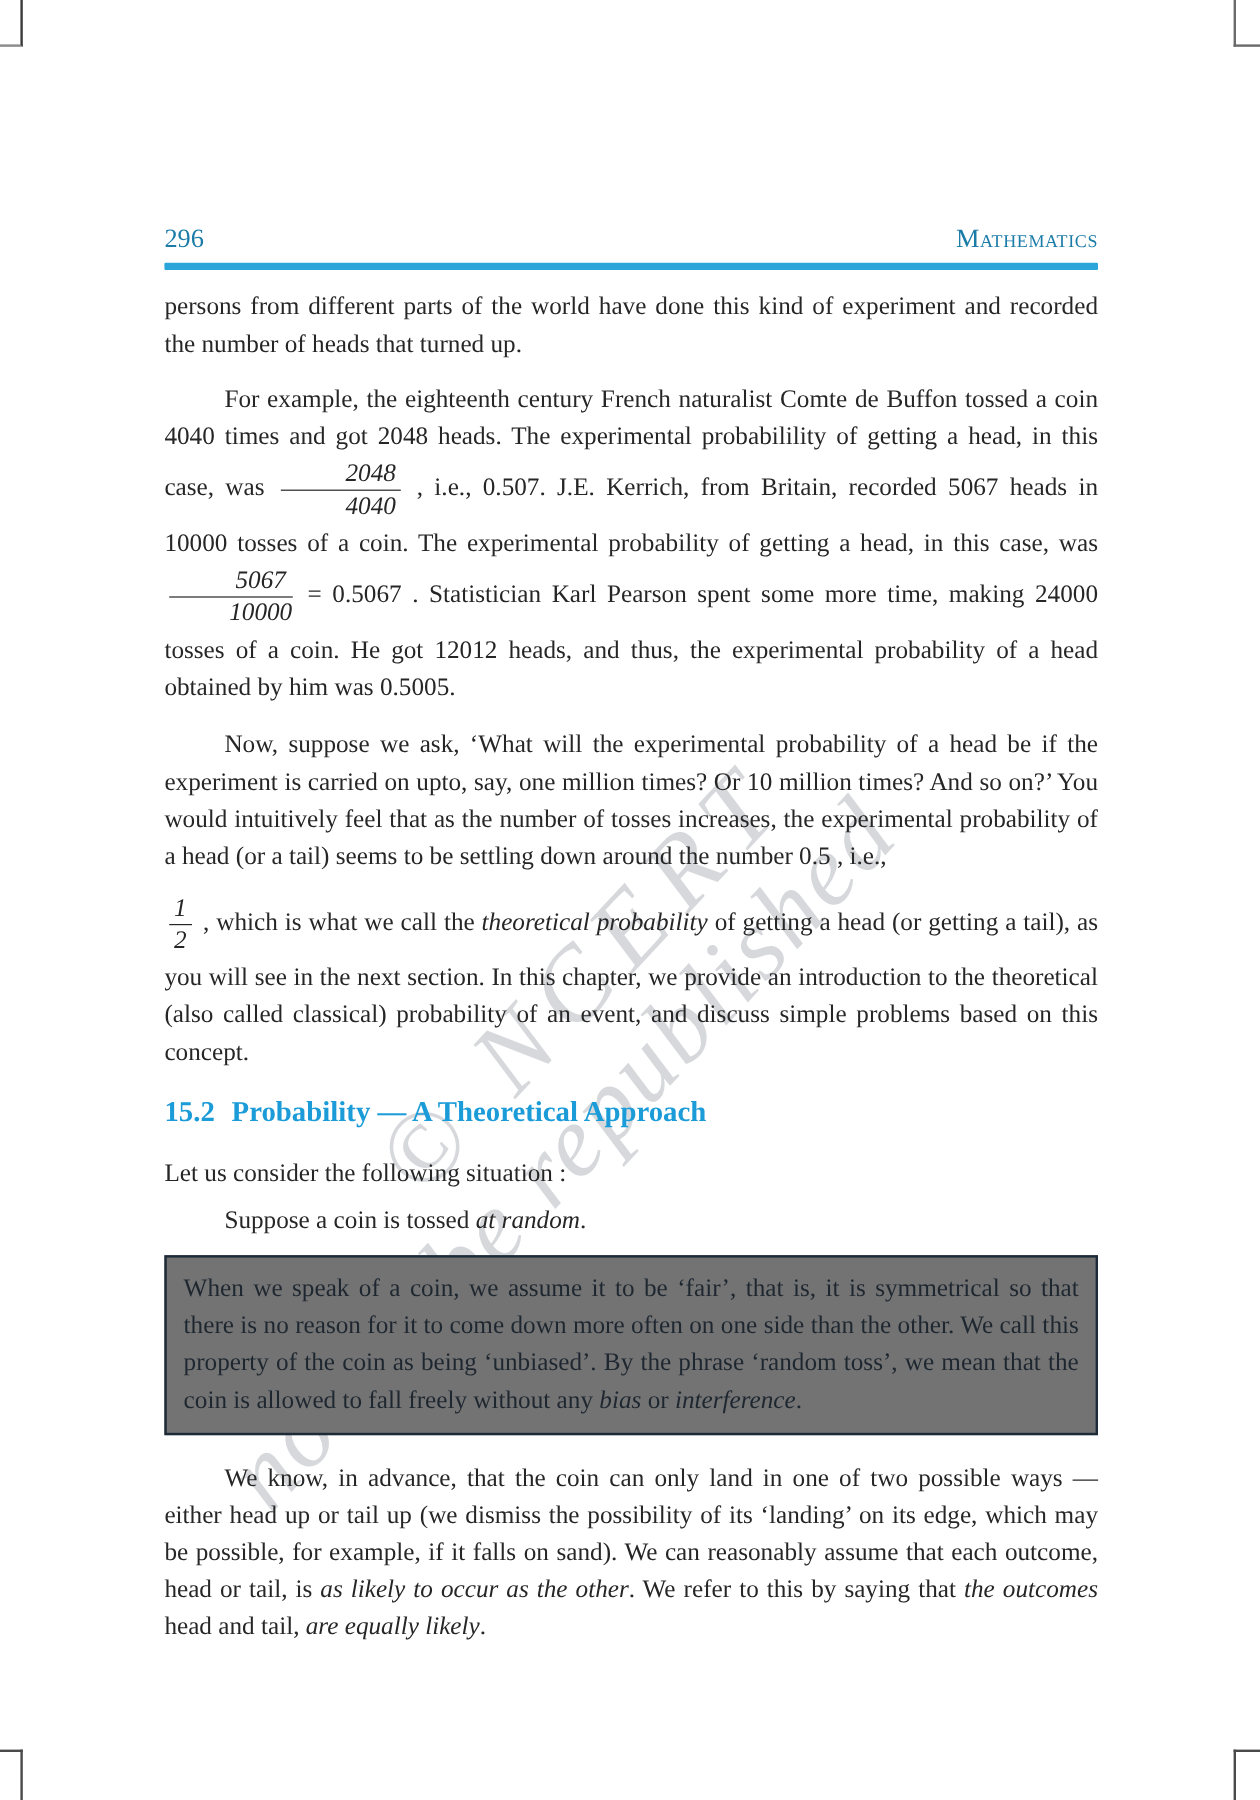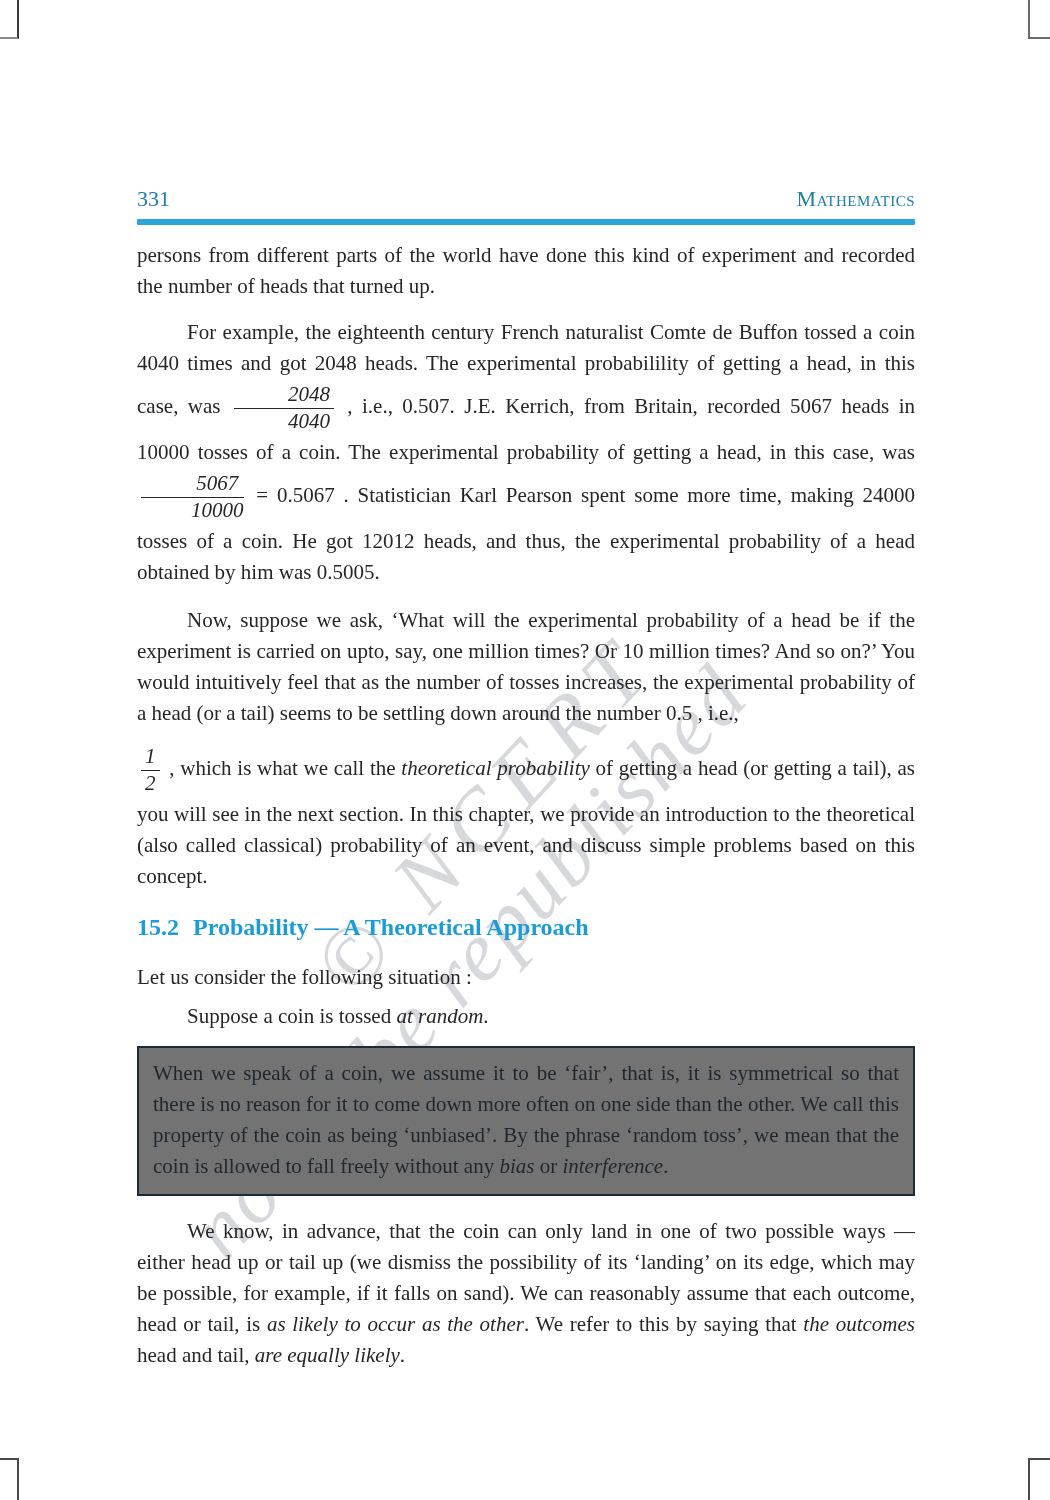--- a/index.html
+++ b/index.html
@@ -107,21 +107,21 @@
   <div class="crop crop-tr"></div>
   <div class="crop crop-bl"></div>
   <div class="crop crop-br"></div>
 
   <div class="wm wm1">© NCERT</div>
   <div class="wm wm2">not to be republished</div>
 
   <div class="content">
 
     <div class="page-header">
-      <span class="page-num">331</span>
+      <span class="page-num">296</span>
       <span class="subject">Mathematics</span>
     </div>
     <div class="rule"></div>
 
     <p class="mt14">
       <span>persons from different parts of the world have done this kind of experiment and recorded the number of heads that turned up.</span>
     </p>
 
     <p class="mt14 indent">
       <span>For example, the eighteenth century French naturalist Comte de Buffon tossed a coin 4040 times and got 2048 heads. The experimental probabilility of getting a head, in this case, was </span><span class="frac"><span class="fnum">2048</span><span class="fden">4040</span></span><span> , i.e., 0.507. J.E. Kerrich, from Britain, recorded 5067 heads in 10000 tosses of a coin. The experimental probability of getting a head, in this case, was </span><span class="frac"><span class="fnum">5067</span><span class="fden">10000</span></span><span> = 0.5067 . Statistician Karl Pearson spent some more time, making 24000 tosses of a coin. He got 12012 heads, and thus, the experimental probability of a head obtained by him was 0.5005.</span>

